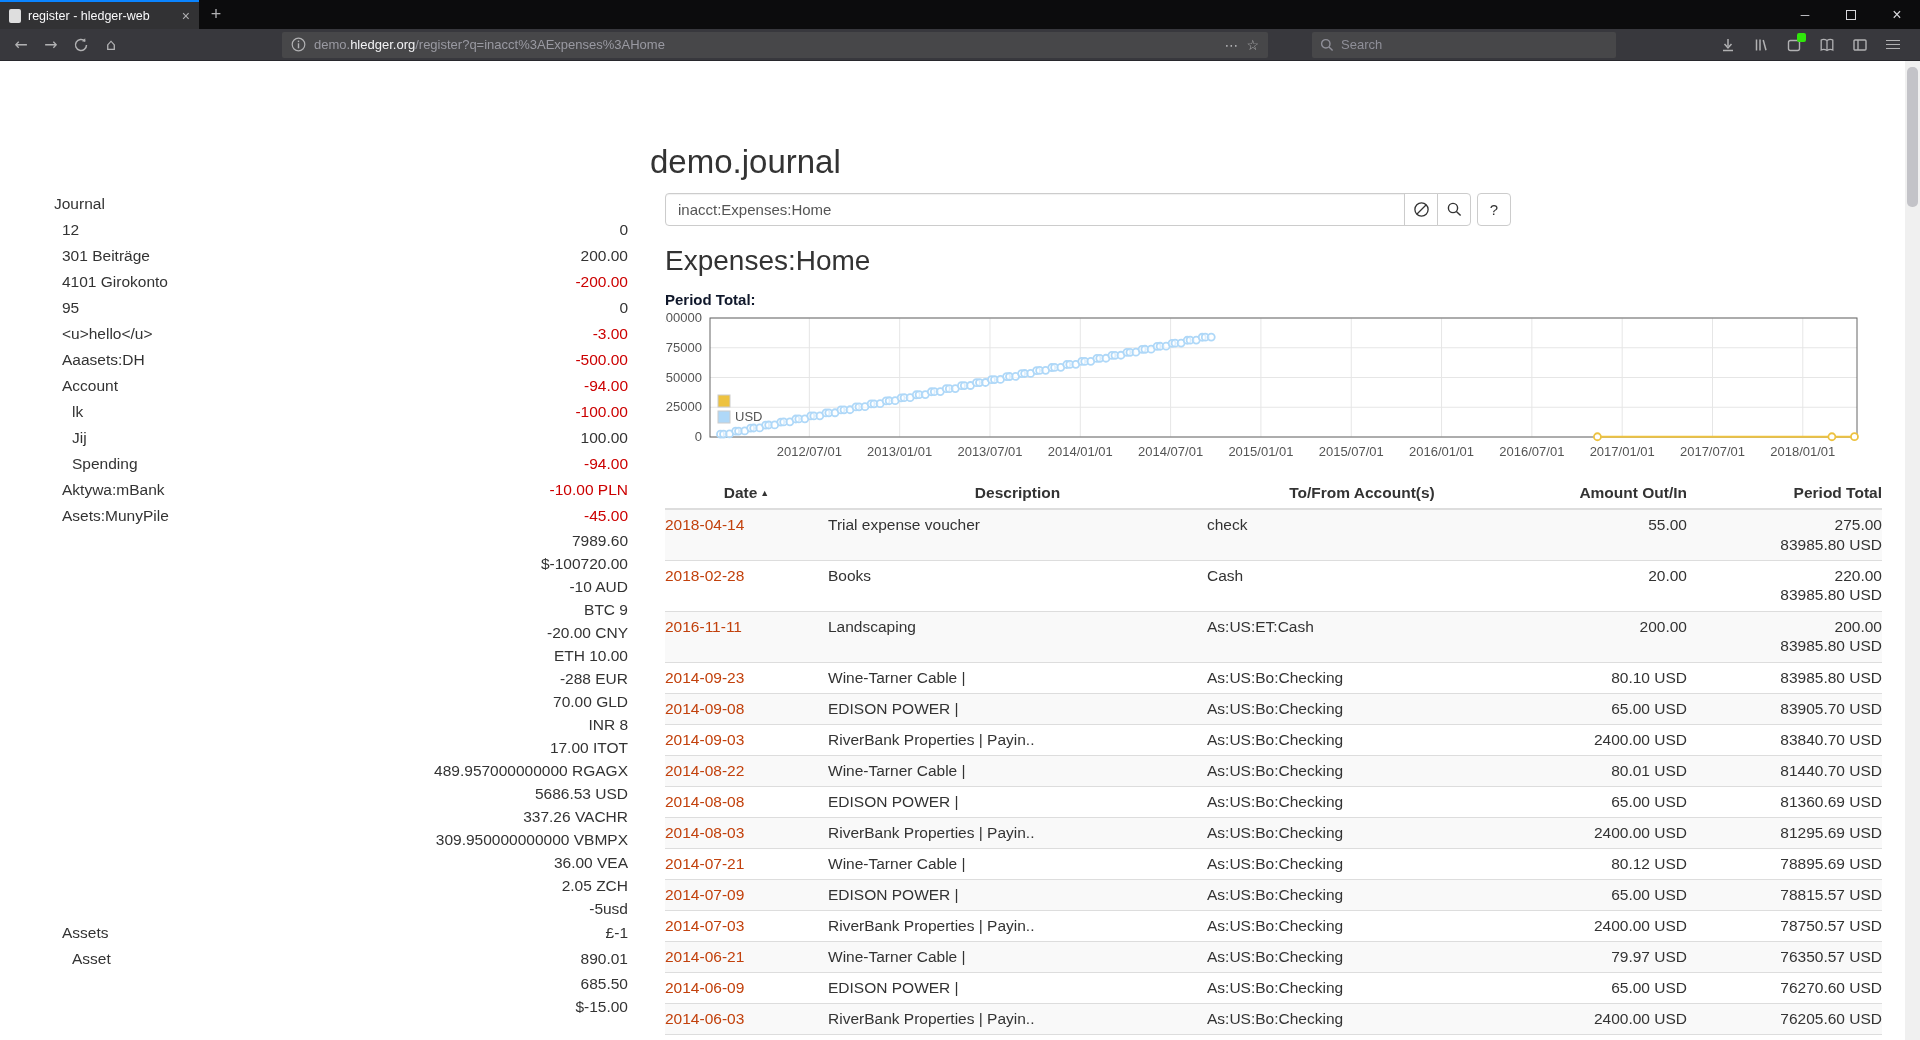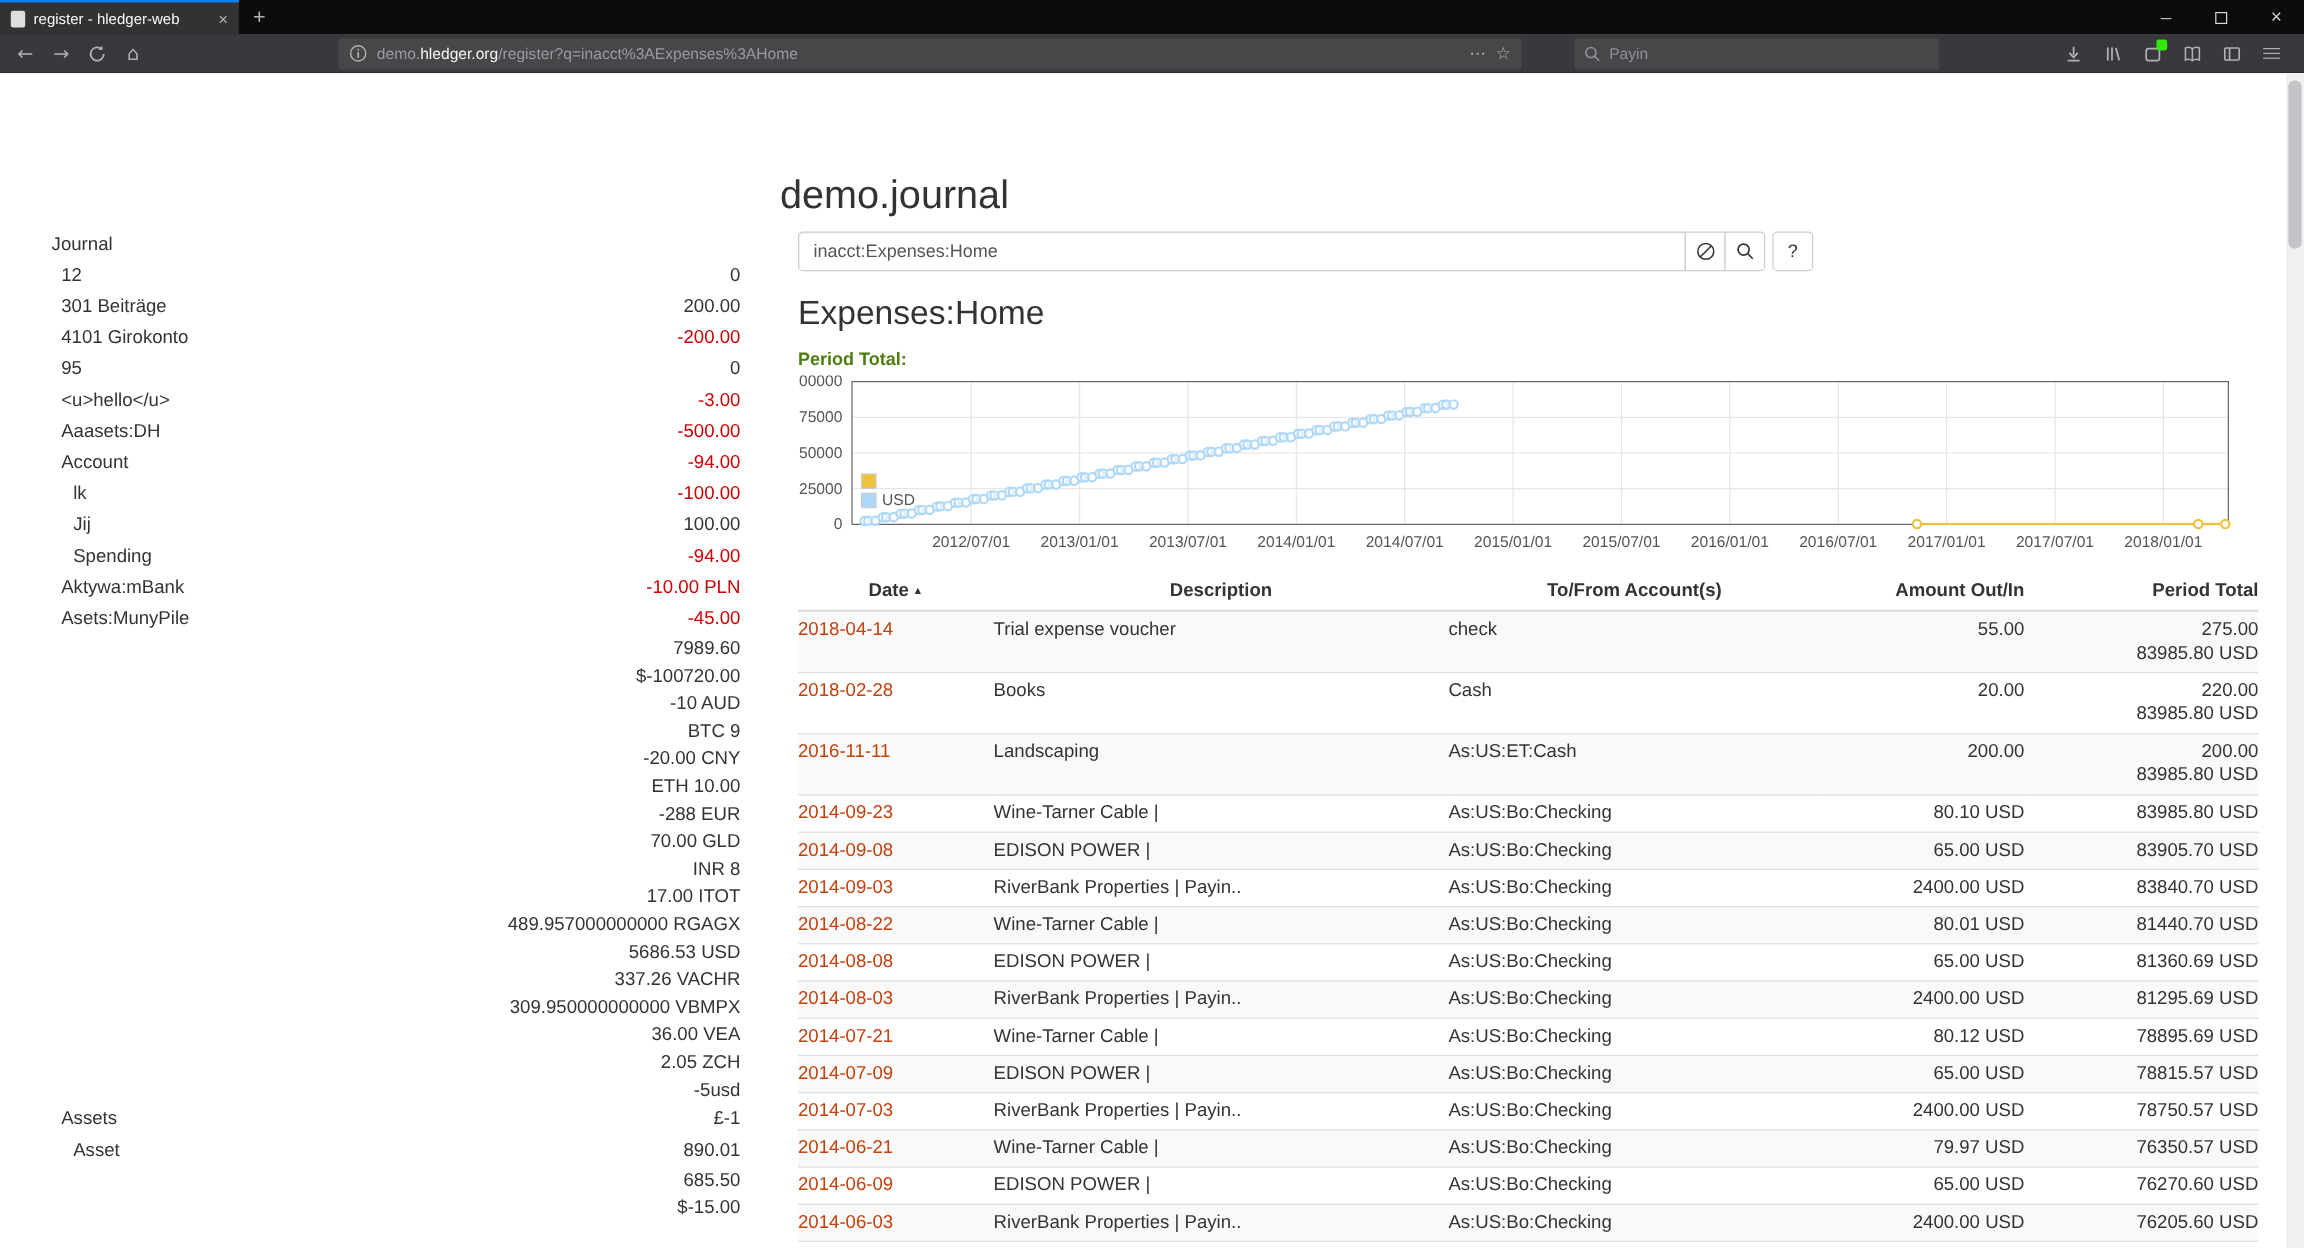--- a/index.html
+++ b/index.html
@@ -38,40 +38,40 @@
   .hamburger span { display:block; width:14px; height:1.6px; background:#b1b1b3; margin:2.4px 0; }
 
   
   .page { position:absolute; top:61px; left:0; width:1920px; height:979px; background:#fff; color:#333; }
   .scrolltrack { position:absolute; right:0; top:0; width:15px; height:979px; background:#f0f0f0; }
   .scrollthumb { position:absolute; left:2px; top:6px; width:11px; height:140px; background:#c3c3c8; border-radius:5px; }
 
   .page-title { position:absolute; left:650px; top:82px; font-size:33px; font-weight:500; color:#333; }
 
   
-  .sidebar { position:absolute; left:34px; top:130px; width:583px; }
+  .sidebar { position:absolute; left:45px; top:130px; width:583px; }
   .acct-row { display:flex; height:26px; line-height:26px; font-size:15.5px; color:#333; }
   .acct-row.val-only { height:23px; line-height:23px; }
   .acct-name { white-space:nowrap; }
   .ind0 { padding-left:9px; } .ind1 { padding-left:17px; } .ind2 { padding-left:27px; }
   .acct-val { margin-left:auto; white-space:nowrap; }
   .neg { color:#cc0000; }
 
   
   .qform { position:absolute; left:665px; top:132px; display:flex; align-items:stretch; }
   .qinput { width:740px; height:33px; border:1px solid #ccc; border-radius:4px 0 0 4px;
             padding:0 12px; font-size:15px; color:#555; outline:none;
             font-family:"Liberation Sans","DejaVu Sans",sans-serif; box-shadow:inset 0 1px 1px rgba(0,0,0,.06); }
   .qbtn { width:34px; height:33px; background:#fff; border:1px solid #ccc; margin-left:-1px;
           display:flex; align-items:center; justify-content:center; font-size:15px; color:#333; }
   .qbtn.help { margin-left:6px; border-radius:4px; }
   .qbtn.grp-end { border-radius:0 4px 4px 0; }
 
   .section-heading { position:absolute; left:665px; top:184px; font-size:28px; font-weight:400; color:#333; }
-  .period-label { position:absolute; left:665px; top:230px; font-size:15px; font-weight:bold; color:#4d7c0f; }
+  .period-label { position:absolute; left:665px; top:230px; font-size:15px; font-weight:bold; color:#0f172a; }
 
   .chart-svg { position:absolute; left:665px; top:252px; }
 
   
   .register { position:absolute; left:665px; top:420px; width:1217px; border-collapse:collapse;
               table-layout:fixed; font-size:15.5px; color:#333; }
   .register th { text-align:center; font-weight:bold; padding:3px 0 6px; border-bottom:2px solid #ddd; }
   .register th.num { text-align:right; }
   .register td { vertical-align:top; padding:5px 0 0; border-top:1px solid #ddd; line-height:19.5px; }
   .register td.num { text-align:right; }
@@ -121,21 +121,21 @@
       <span class="url-text"><span class="url-dim">demo.</span><span class="url-bright">hledger.org</span><span class="url-dim">/register?q=inacct%3AExpenses%3AHome</span></span>
       <span class="url-action">⋯</span>
       <span class="url-action">☆</span>
     </div>
 
     <div class="searchbar">
       <svg class="icon" width="14" height="14" viewBox="0 0 14 14">
         <circle cx="5.8" cy="5.8" r="4.2" fill="none" stroke="#8f8f98" stroke-width="1.4"></circle>
         <line x1="9" y1="9" x2="12.6" y2="12.6" stroke="#8f8f98" stroke-width="1.4"></line>
       </svg>
-      <span class="search-ph">Payin</span>
+      <span class="search-ph">Search</span>
     </div>
 
     <div class="chrome-icons">
       <div class="ci">
         <svg class="icon" width="16" height="16" viewBox="0 0 16 16">
           <line x1="8" y1="2" x2="8" y2="9" stroke="#b1b1b3" stroke-width="1.5"></line>
           <path d="M4.5 7 L8 10.8 L11.5 7" fill="none" stroke="#b1b1b3" stroke-width="1.5"></path>
           <line x1="3" y1="13.5" x2="13" y2="13.5" stroke="#b1b1b3" stroke-width="1.5"></line>
         </svg>
       </div>

